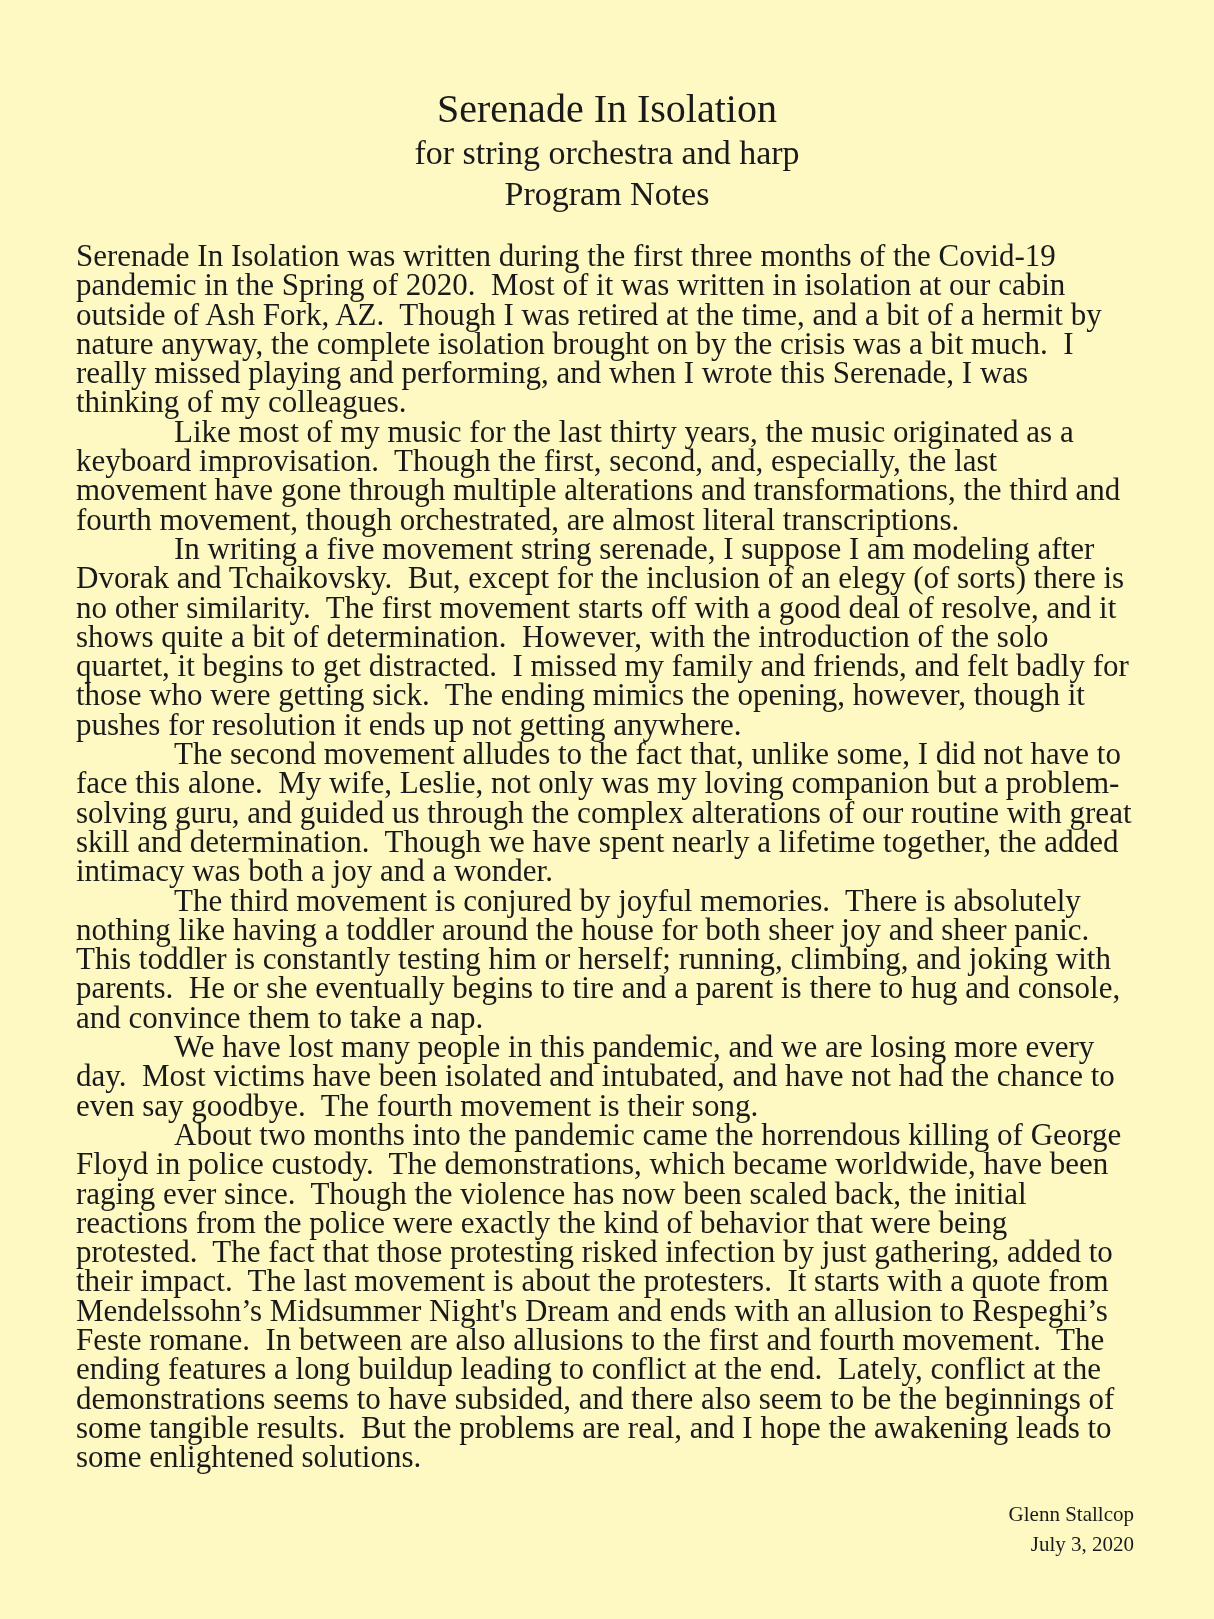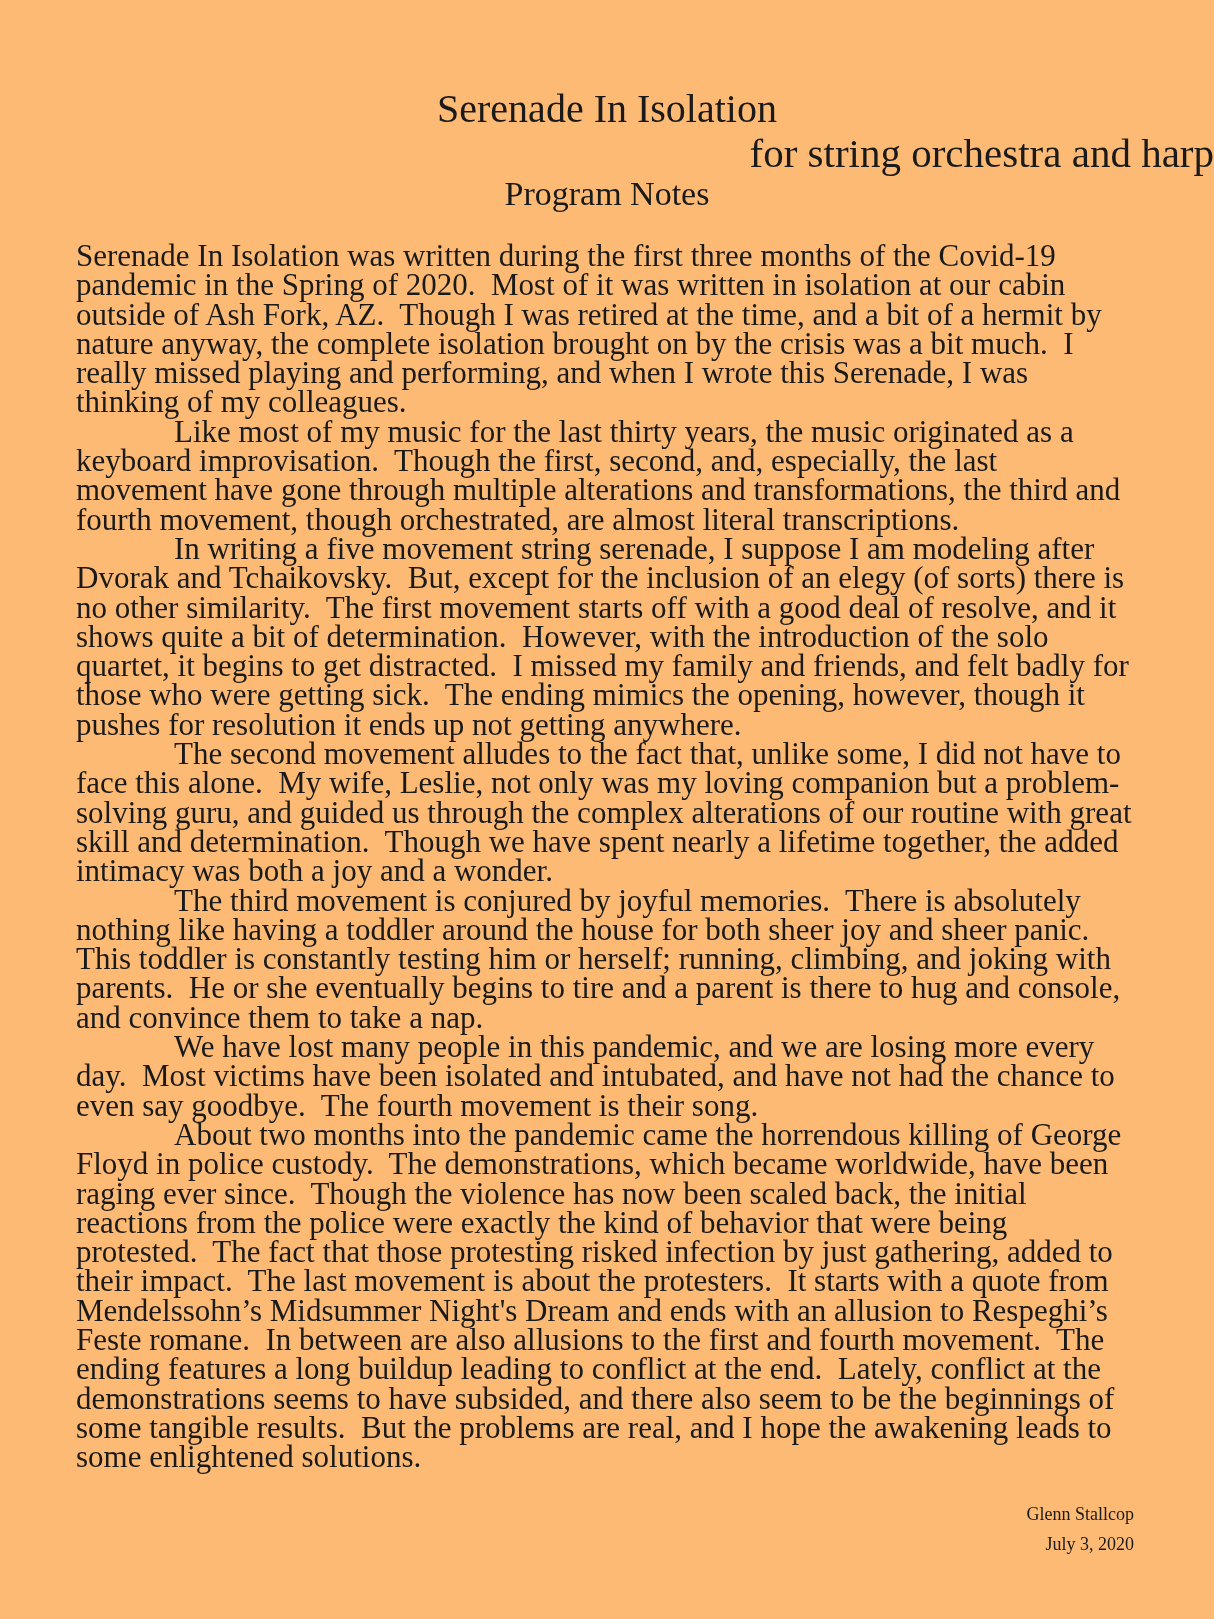--- a/index.html
+++ b/index.html
@@ -4,37 +4,36 @@
 <style>
   html, body {
     margin: 0;
     padding: 0;
     background: #ffffff;
   }
   .page {
     position: relative;
     width: 1214px;
     height: 1619px;
-    background: #fdba74;
+    background: #fef9c3;
     color: #1a1a1a;
     font-family: "Liberation Serif", "DejaVu Serif", serif;
     overflow: hidden;
   }
   .title-block {
     padding-top: 86px;
     text-align: center;
   }
   .doc-title {
     font-size: 40px;
     line-height: 46px;
   }
   .doc-subtitle {
-    font-size: 41px;
+    font-size: 34px;
     line-height: 42px;
-    text-align: right;
   }
   .doc-heading {
     font-size: 34px;
     line-height: 40px;
   }
   .body-text {
     margin: 27px 0 0 76px;
     width: 1058px;
     font-size: 31px;
     line-height: 29.3px;
@@ -47,21 +46,21 @@
     white-space: pre-wrap;
   }
   .body-text p:first-child {
     text-indent: 0;
   }
   .signature {
     width: 1058px;
     margin-left: 76px;
     margin-top: 29px;
     text-align: right;
-    font-size: 18px;
+    font-size: 21px;
     line-height: 29.3px;
   }
 </style>
 </head>
 <body>
 
 <div class="page">
   <header class="title-block">
     <div class="doc-title">Serenade In Isolation</div>
     <div class="doc-subtitle">for string orchestra and harp</div>

